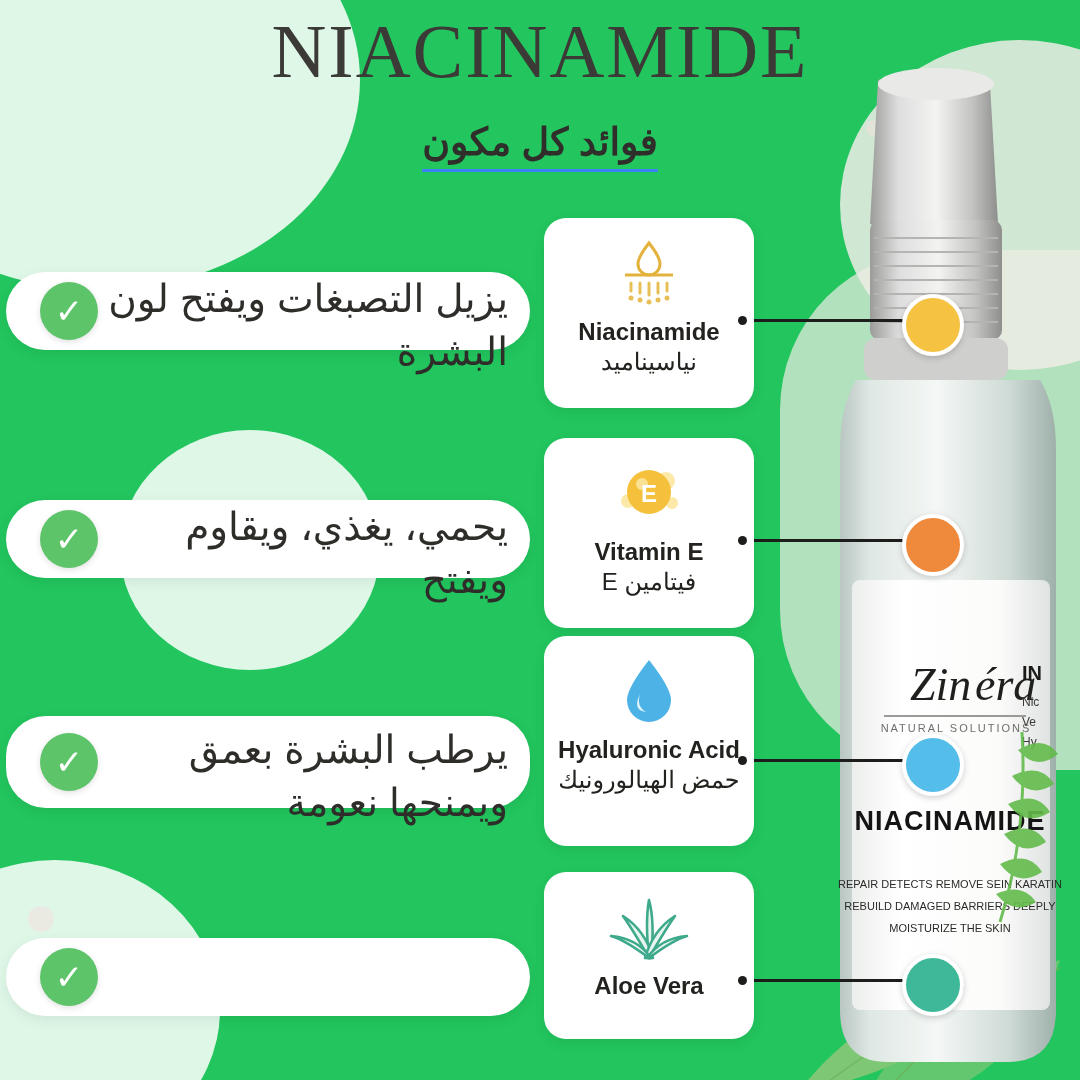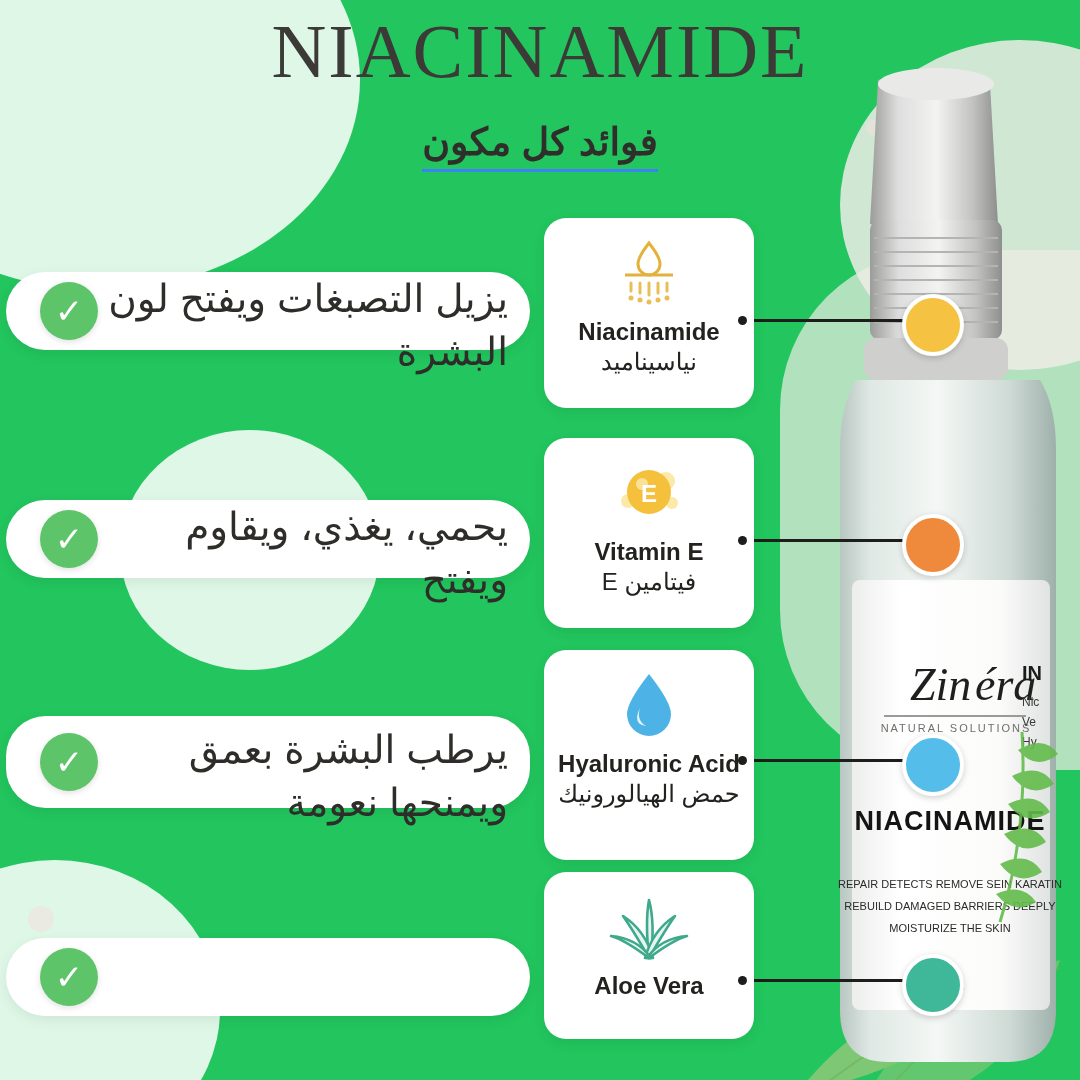--- a/index.html
+++ b/index.html
@@ -134,21 +134,21 @@
     margin-top: 8px;
   }
   .card-ar {
     font-size: 24px;
     color: #23221f;
     direction: rtl;
     margin-top: 2px;
   }
   .card-1 { top: 218px; height: 190px; }
   .card-2 { top: 438px; height: 190px; }
-  .card-3 { top: 650px; height: 210px; }
+  .card-3 { top: 636px; height: 210px; }
   .card-4 { top: 872px; height: 167px; }
 
   .icon-box { height: 76px; display:flex; align-items:center; justify-content:center; }
 
   
   .connector {
     position: absolute;
     height: 3px;
     background: #1d1d1b;
     z-index: 4;

